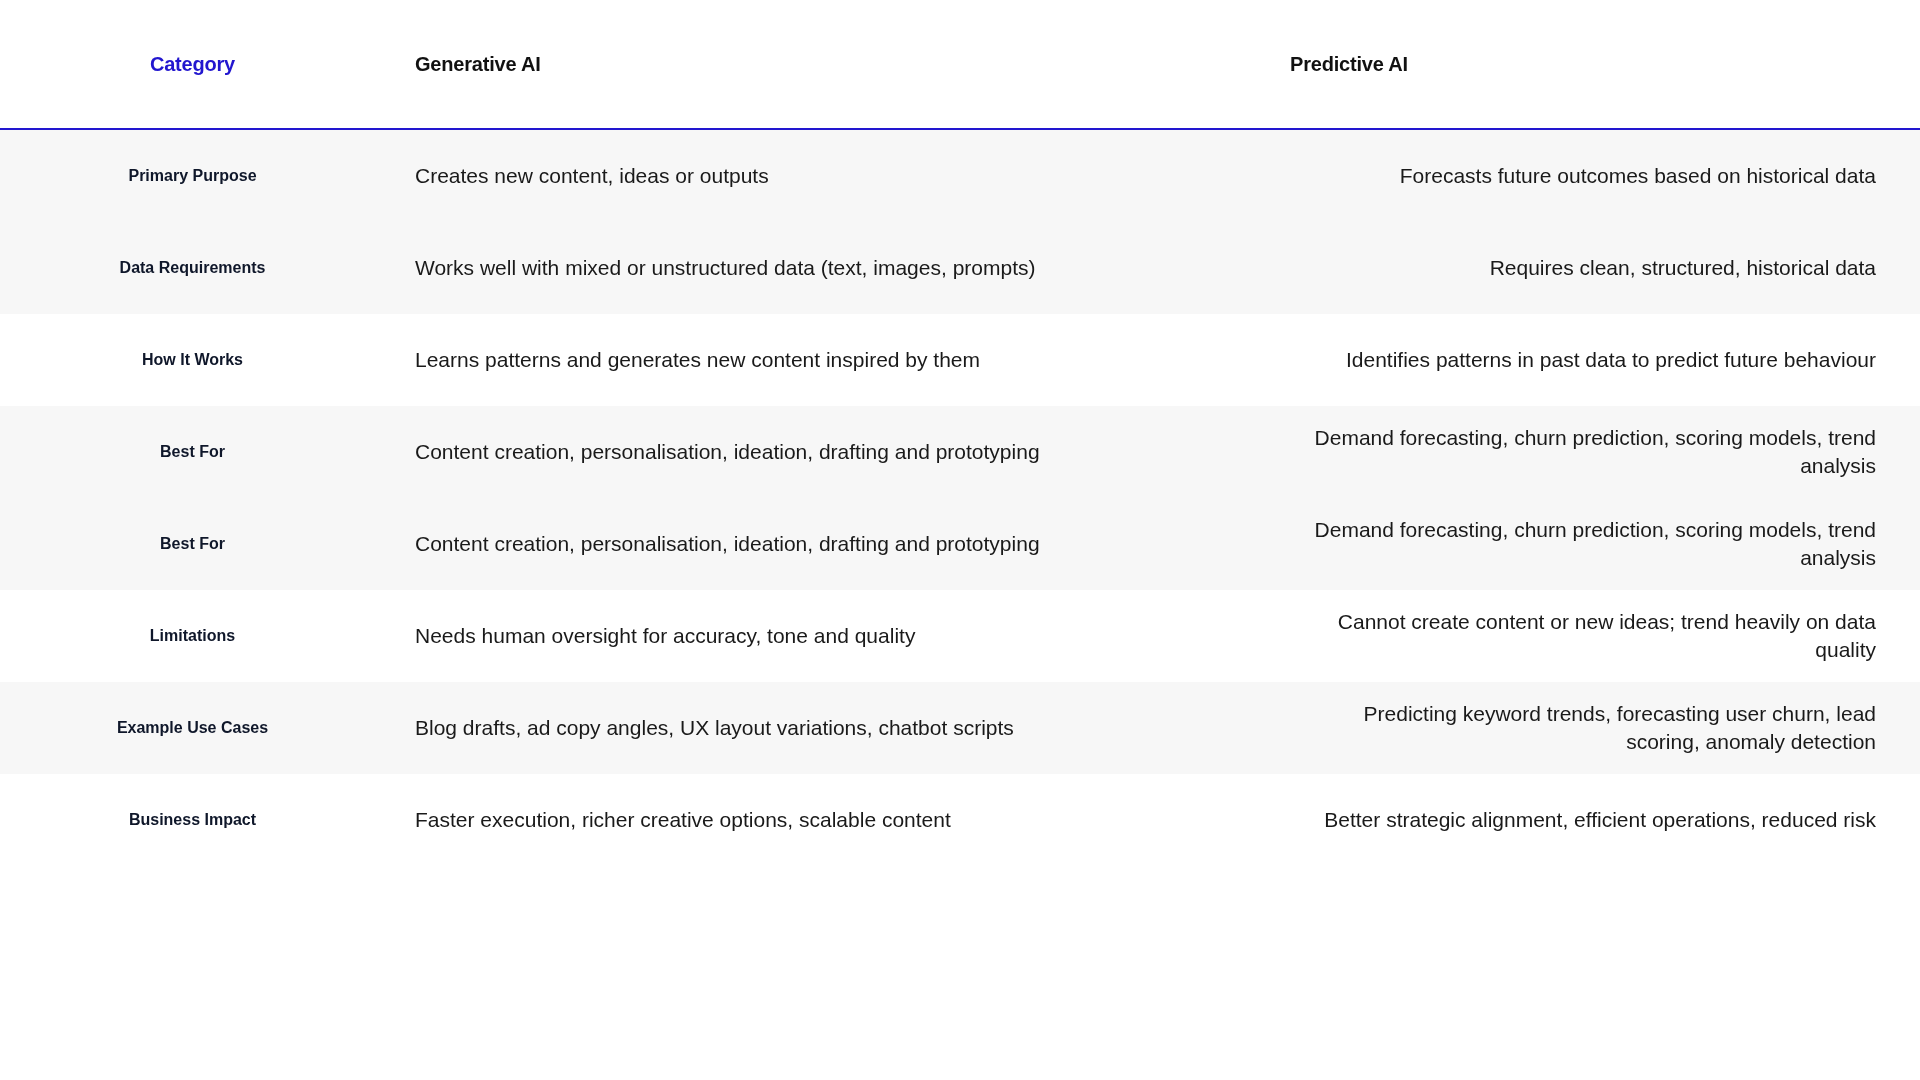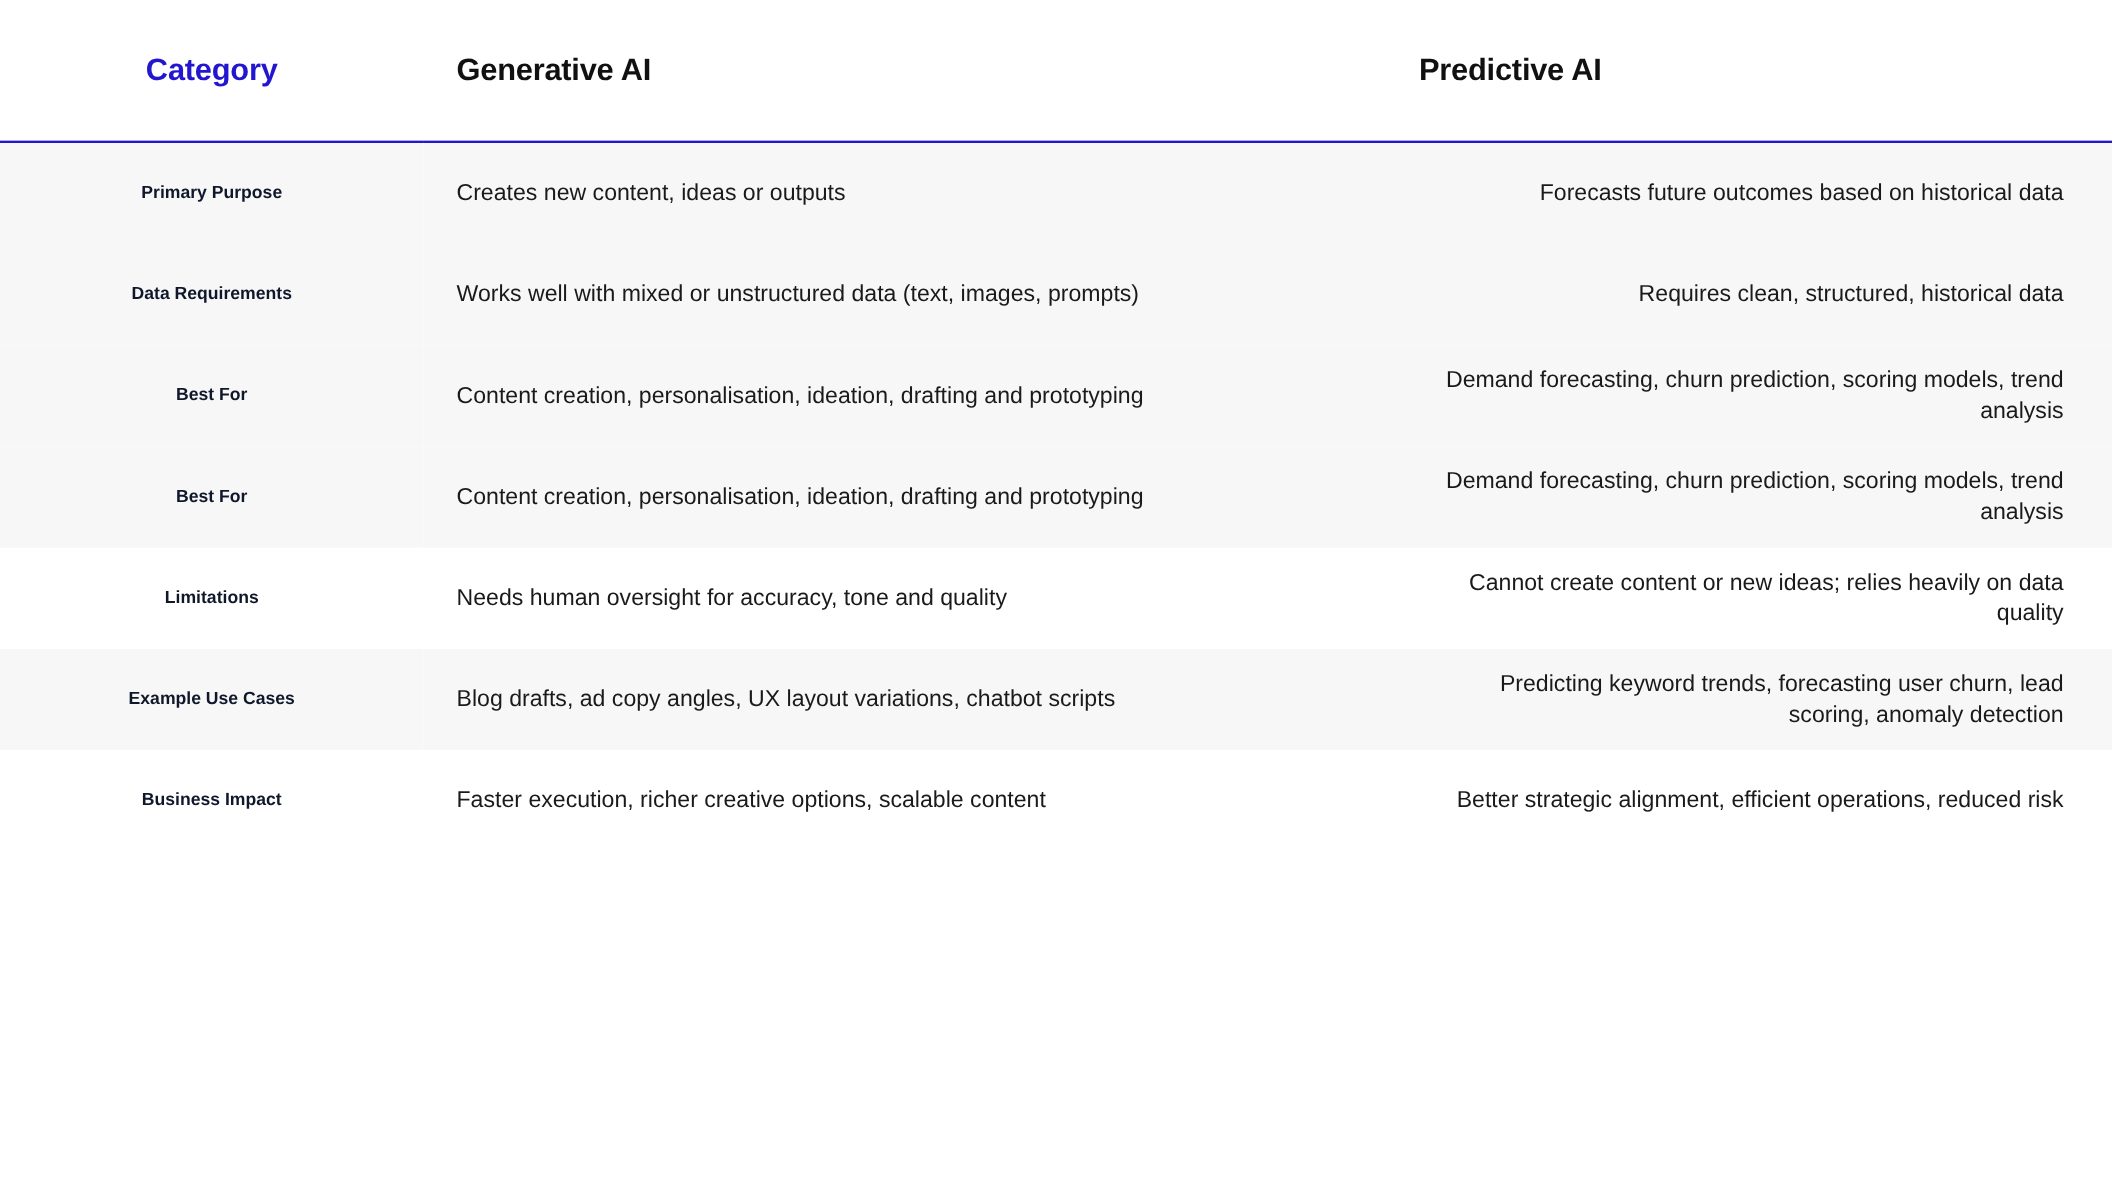--- a/index.html
+++ b/index.html
@@ -29,21 +29,21 @@
   .comparison-table col.col-category { width: 385px; }
   .comparison-table col.col-gen { width: 875px; }
   .comparison-table col.col-pred { width: 660px; }
 
   thead th {
     height: 128px;
     vertical-align: middle;
     padding: 0;
     text-align: left;
     font-weight: 700;
-    font-size: 28px;
+    font-size: 20px;
     letter-spacing: -0.2px;
     background: #ffffff;
     border-bottom: 2px solid #2216cf;
   }
 
   th.head-category {
     color: #2216cf;
     text-align: center;
     padding-right: 0px;
   }
@@ -113,34 +113,39 @@
         <tr class="alt">
           <td class="cell-category">Primary Purpose</td>
           <td class="cell-gen">Creates new content, ideas or outputs</td>
           <td class="cell-pred">Forecasts future outcomes based on historical data</td>
         </tr>
         <tr class="alt">
           <td class="cell-category">Data Requirements</td>
           <td class="cell-gen">Works well with mixed or unstructured data (text, images, prompts)</td>
           <td class="cell-pred">Requires clean, structured, historical data</td>
         </tr>
+        <tr>
+          <td class="cell-category">How It Works</td>
+          <td class="cell-gen">Learns patterns and generates new content inspired by them</td>
+          <td class="cell-pred">Identifies patterns in past data to predict future behaviour</td>
+        </tr>
         <tr class="alt">
           <td class="cell-category">Best For</td>
           <td class="cell-gen">Content creation, personalisation, ideation, drafting and prototyping</td>
           <td class="cell-pred">Demand forecasting, churn prediction, scoring models, trend analysis</td>
         </tr>
         <tr class="alt">
           <td class="cell-category">Best For</td>
           <td class="cell-gen">Content creation, personalisation, ideation, drafting and prototyping</td>
           <td class="cell-pred">Demand forecasting, churn prediction, scoring models, trend analysis</td>
         </tr>
         <tr>
           <td class="cell-category">Limitations</td>
           <td class="cell-gen">Needs human oversight for accuracy, tone and quality</td>
-          <td class="cell-pred">Cannot create content or new ideas; relies heavily on data quality</td>
+          <td class="cell-pred">Cannot create content or new ideas; trend heavily on data quality</td>
         </tr>
         <tr class="alt">
           <td class="cell-category">Example Use Cases</td>
           <td class="cell-gen">Blog drafts, ad copy angles, UX layout variations, chatbot scripts</td>
           <td class="cell-pred">Predicting keyword trends, forecasting user churn, lead scoring, anomaly detection</td>
         </tr>
         <tr>
           <td class="cell-category">Business Impact</td>
           <td class="cell-gen">Faster execution, richer creative options, scalable content</td>
           <td class="cell-pred">Better strategic alignment, efficient operations, reduced risk</td>

